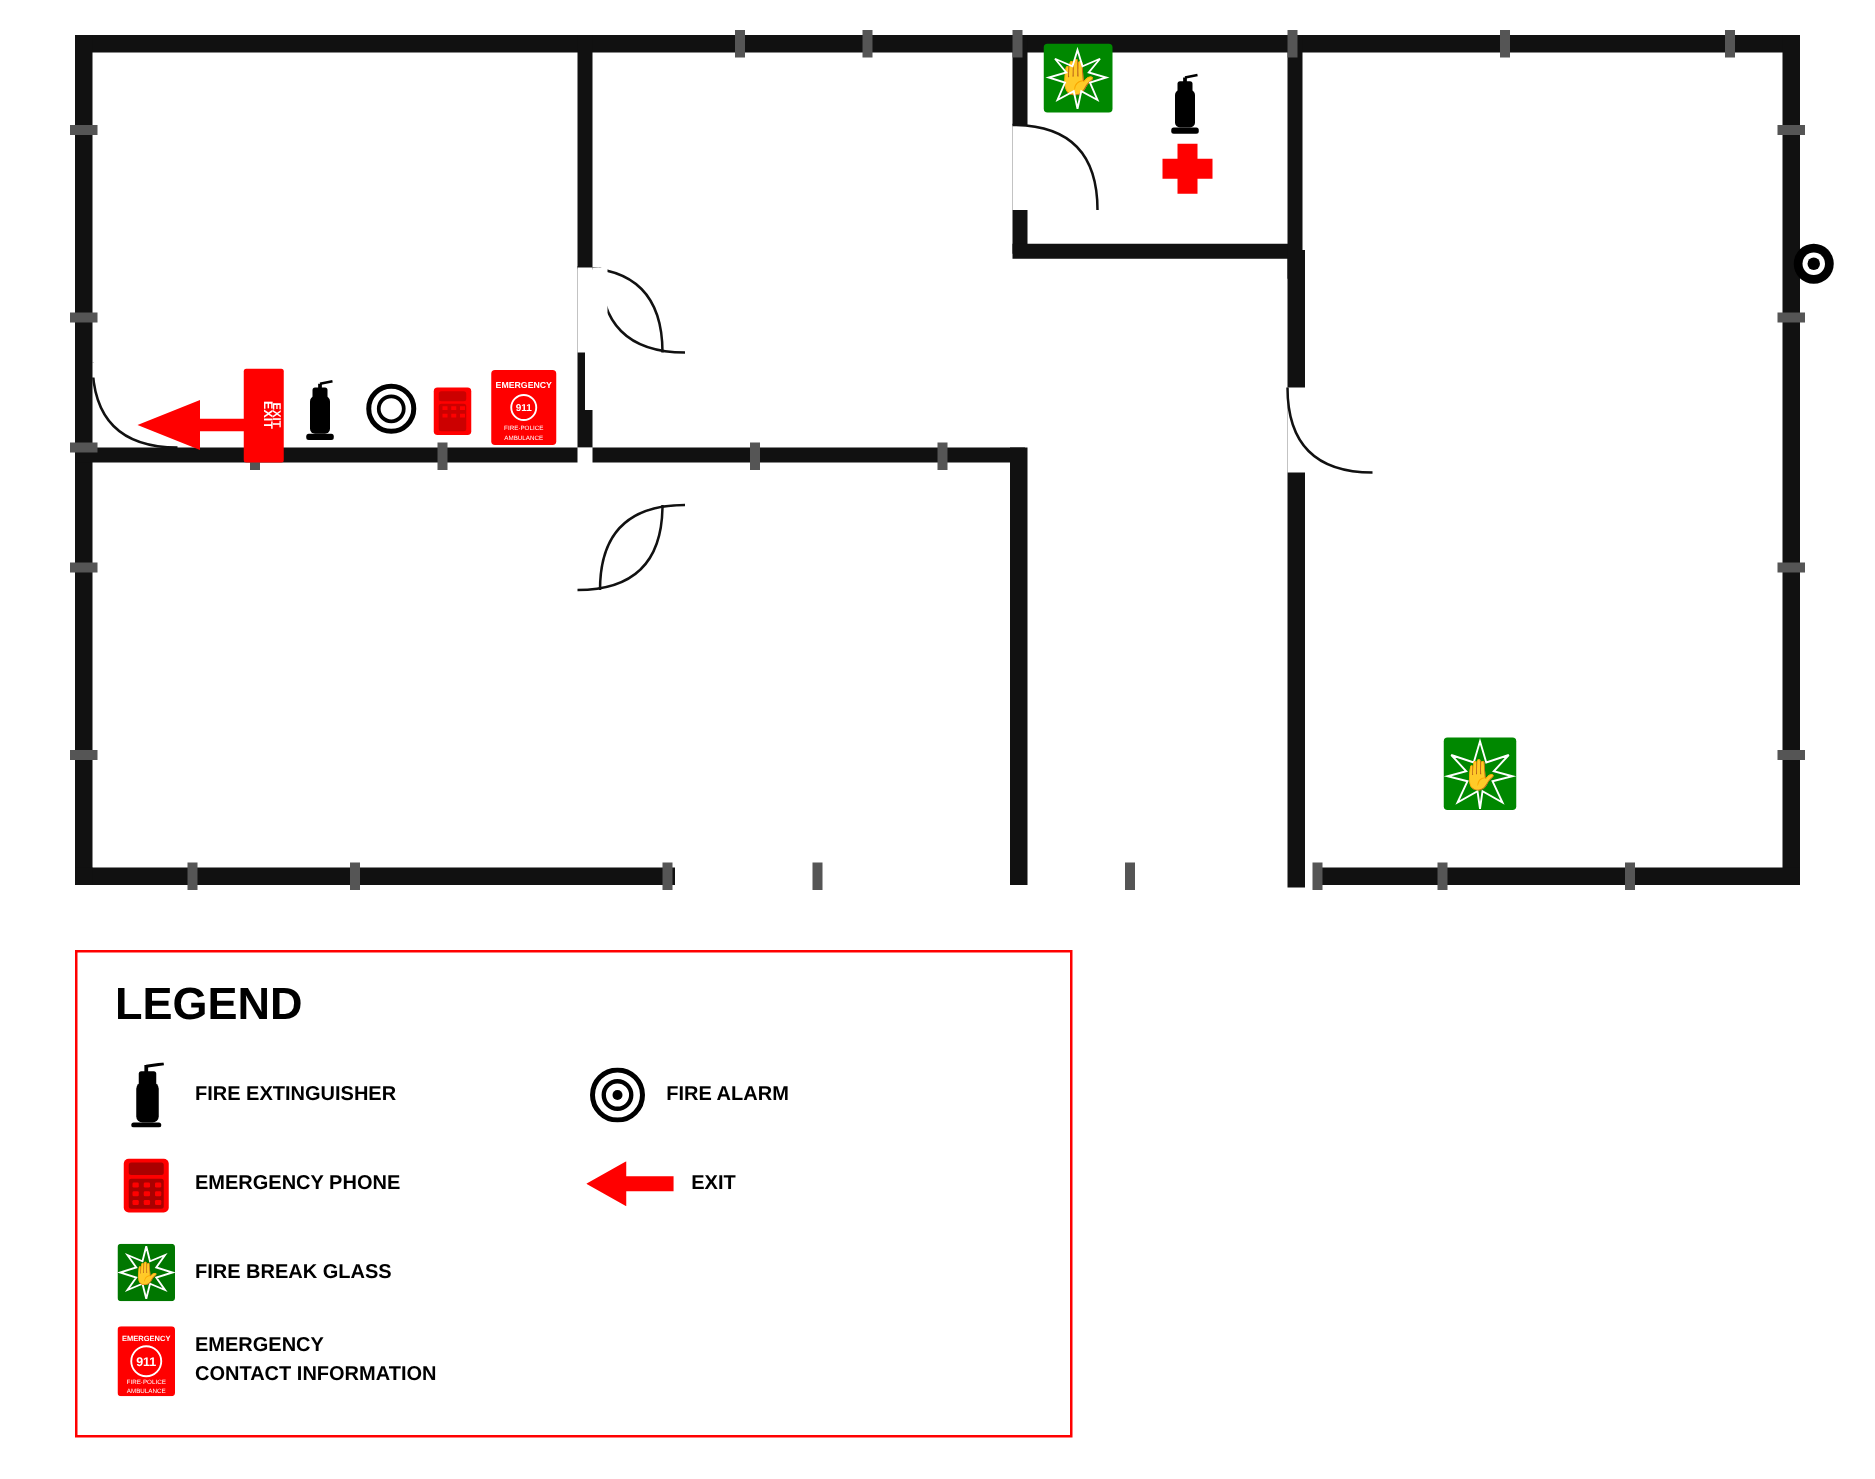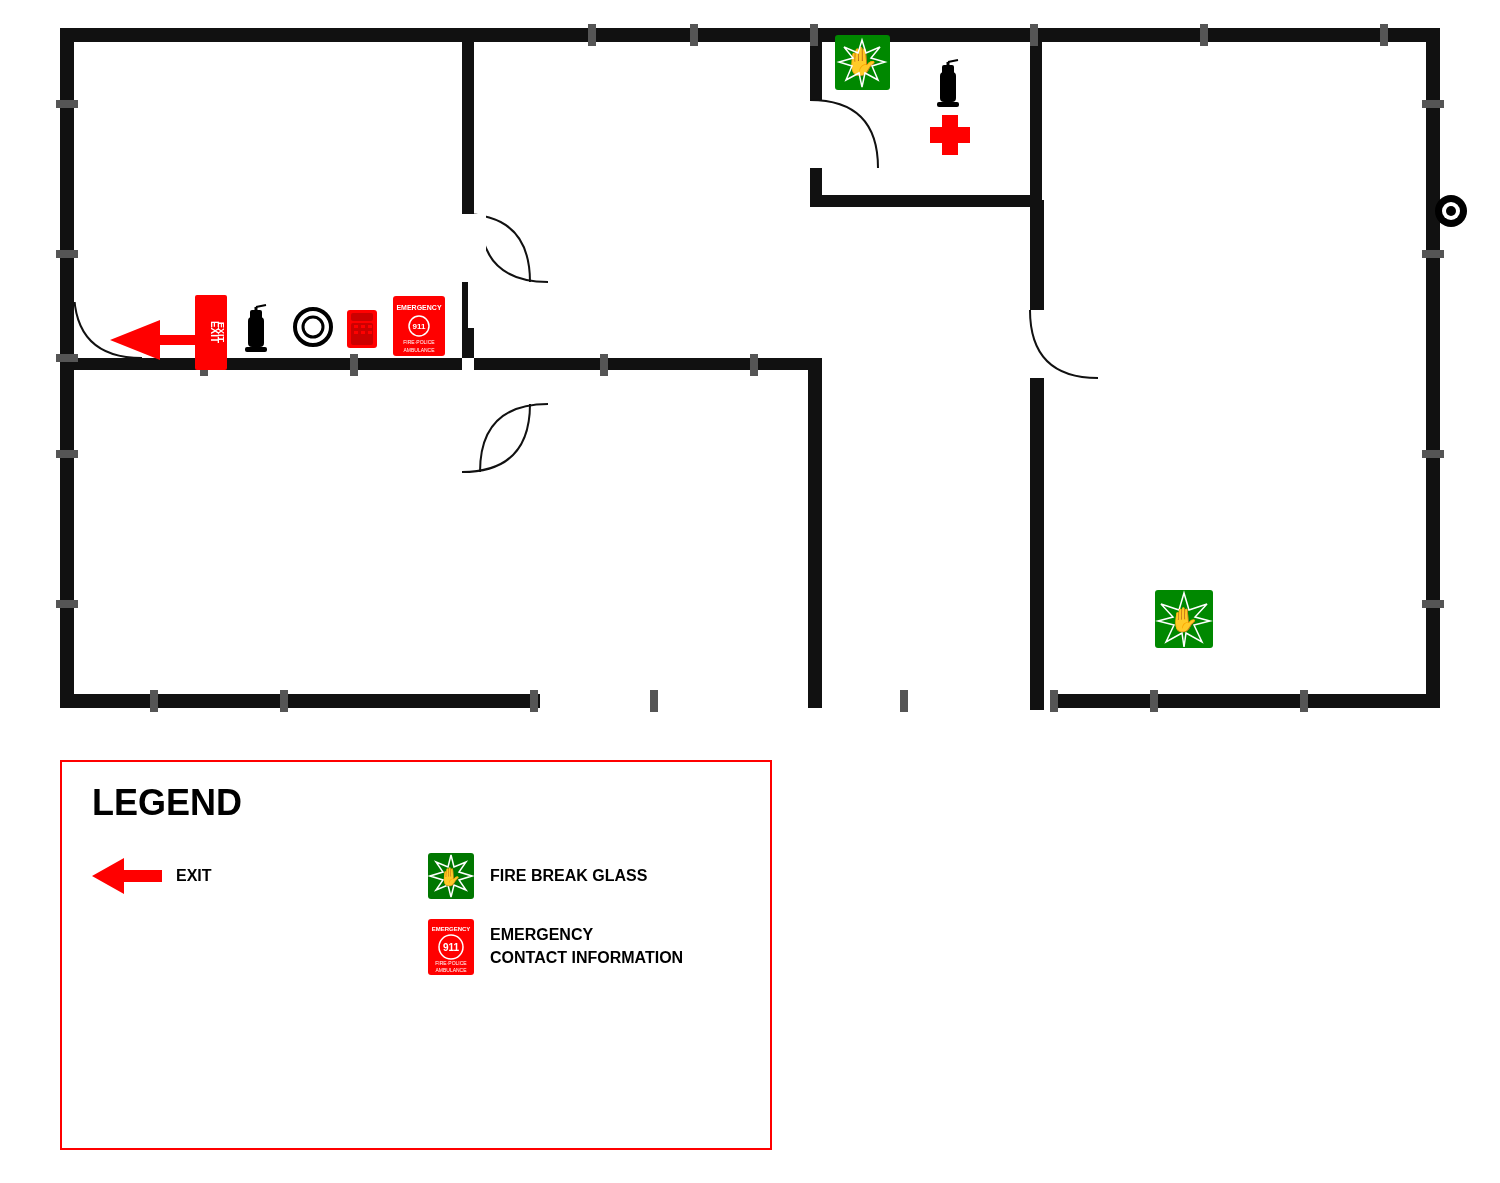--- a/index.html
+++ b/index.html
@@ -24,21 +24,21 @@
       top: 0; left: 0;
       width: 100%;
       height: 100%;
     }
 
     
     .legend-container {
       position: absolute;
       top: 760px;
       left: 60px;
-      width: 712px;
+      width: 798px;
       height: 390px;
       border: 2.5px solid red;
       padding: 20px 30px;
       background: #fff;
     }
 
     .legend-title {
       font-size: 36px;
       font-weight: bold;
       margin-bottom: 20px;
@@ -245,23 +245,65 @@
     </g>
 
   </svg>
 </div>
 
 <div class="legend-container">
   <div class="legend-title">LEGEND</div>
 
   <div class="legend-grid">
 
-
-
-
+    <div class="legend-item">
+      <div class="legend-icon">
+        <svg width="40" height="52" viewBox="0 0 40 52">
+          <rect x="12" y="16" width="18" height="32" fill="black" rx="5"></rect>
+          <rect x="14" y="7" width="14" height="12" fill="black" rx="2"></rect>
+          <line x1="20" y1="2" x2="20" y2="8" stroke="black" stroke-width="3"></line>
+          <line x1="20" y1="3" x2="34" y2="1" stroke="black" stroke-width="2.5"></line>
+          <rect x="8" y="48" width="24" height="4" fill="black" rx="2"></rect>
+        </svg>
+      </div>
+      <span class="legend-label">FIRE EXTINGUISHER</span>
+    </div>
+
+
+    <div class="legend-item">
+      <div class="legend-icon">
+        <svg width="44" height="44" viewBox="0 0 44 44">
+          <circle cx="22" cy="22" r="20" fill="none" stroke="black" stroke-width="4"></circle>
+          <circle cx="22" cy="22" r="11" fill="none" stroke="black" stroke-width="3.5"></circle>
+          <circle cx="22" cy="22" r="4" fill="black"></circle>
+        </svg>
+      </div>
+      <span class="legend-label">FIRE ALARM</span>
+    </div>
+
+    <div class="legend-item">
+      <div class="legend-icon">
+        <svg width="40" height="50" viewBox="0 0 40 50">
+          <rect x="2" y="5" width="36" height="43" fill="red" rx="4"></rect>
+          <rect x="6" y="8" width="28" height="10" fill="#aa0000" rx="2"></rect>
+          <rect x="6" y="21" width="28" height="24" fill="#aa0000" rx="2"></rect>
+
+          <rect x="9" y="24" width="5" height="4" fill="red" rx="1"></rect>
+          <rect x="18" y="24" width="5" height="4" fill="red" rx="1"></rect>
+          <rect x="27" y="24" width="5" height="4" fill="red" rx="1"></rect>
+          <rect x="9" y="31" width="5" height="4" fill="red" rx="1"></rect>
+          <rect x="18" y="31" width="5" height="4" fill="red" rx="1"></rect>
+          <rect x="27" y="31" width="5" height="4" fill="red" rx="1"></rect>
+          <rect x="9" y="38" width="5" height="4" fill="red" rx="1"></rect>
+          <rect x="18" y="38" width="5" height="4" fill="red" rx="1"></rect>
+          <rect x="27" y="38" width="5" height="4" fill="red" rx="1"></rect>
+        </svg>
+      </div>
+      <span class="legend-label">EMERGENCY PHONE</span>
+    </div>
 
     <div class="legend-item">
       <div class="legend-icon" style="width:70px;">
         <svg width="70" height="36" viewBox="0 0 70 36">
           <polygon points="70,12 32,12 32,0 0,18 32,36 32,24 70,24" fill="red"></polygon>
         </svg>
       </div>
       <span class="legend-label">EXIT</span>
     </div>
 

